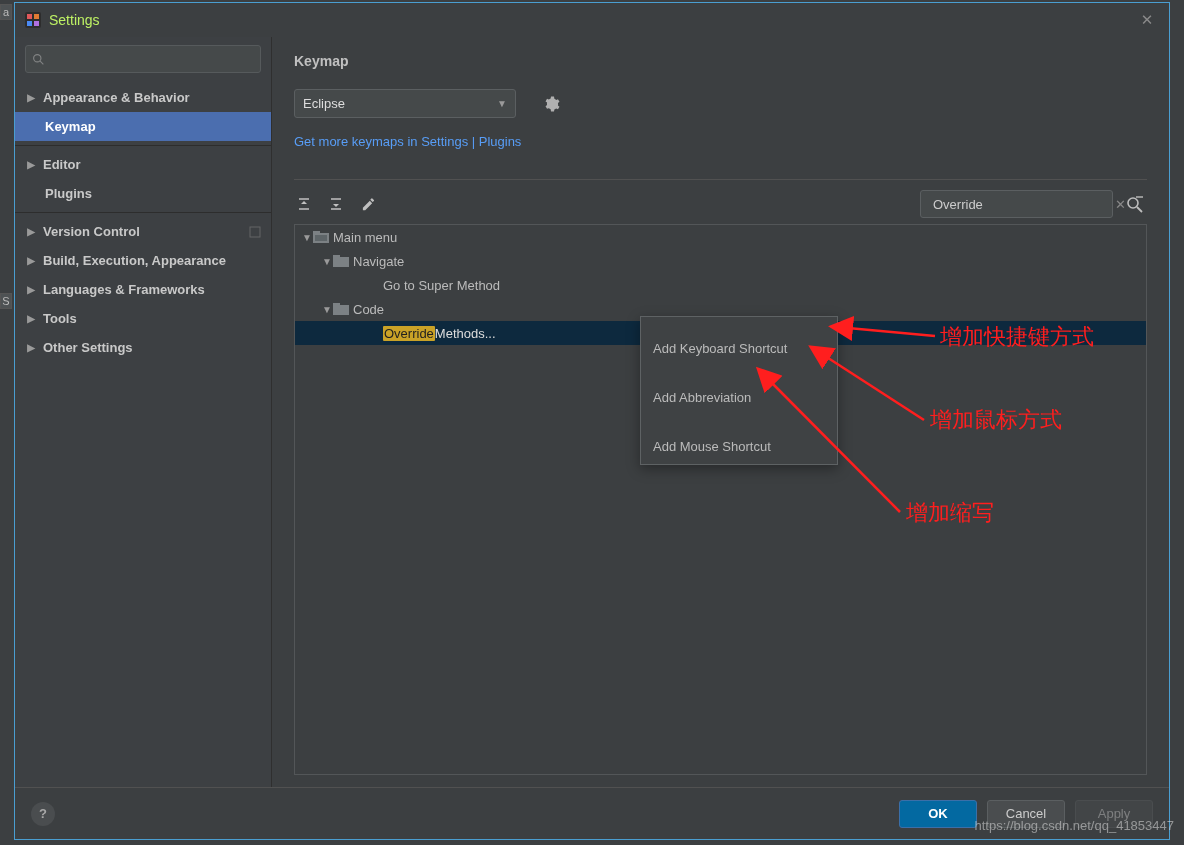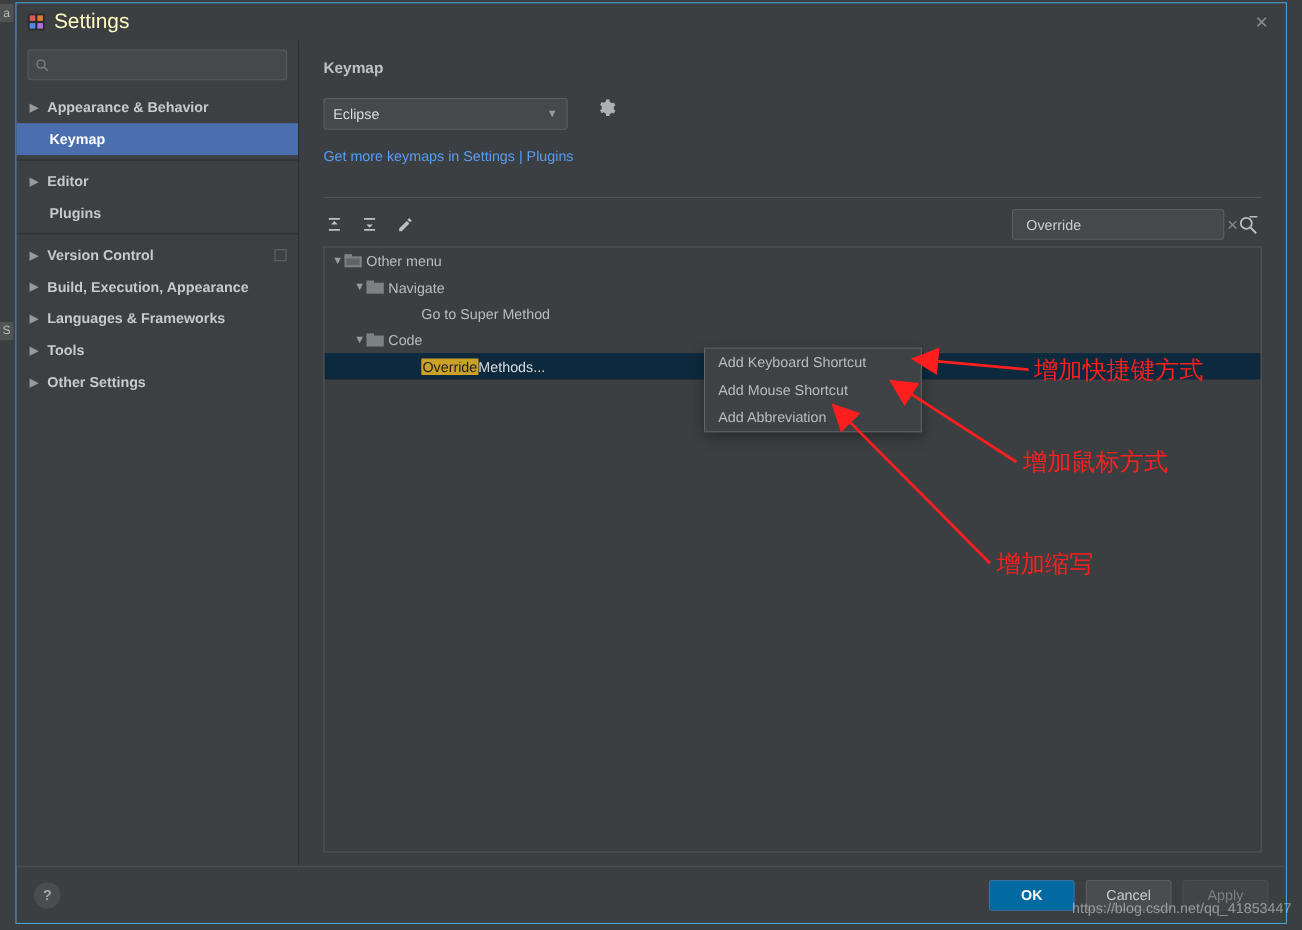--- a/index.html
+++ b/index.html
@@ -25,21 +25,21 @@
   background: #3c3f41;
   border: 1px solid #4a9ed1;
   display: flex; flex-direction: column;
 }
 .titlebar {
   height: 34px; display: flex; align-items: center;
   padding: 0 10px; gap: 8px;
 }
 .app-icon { width: 16px; height: 16px; }
 .app-icon svg { width: 16px; height: 16px; }
-.title-text { color: #fef9c3; font-size: 19px; flex: 1; }
+.title-text { color: #bef264; font-size: 14px; flex: 1; }
 .close-x { color: #8a8a8a; font-size: 15px; width: 24px; text-align: center; cursor: pointer; }
 .body-row { flex: 1; display: flex; overflow: hidden; }
 .sidebar {
   width: 257px; background: #3d4043; border-right: 1px solid #2f2f2f;
   display: flex; flex-direction: column;
 }
 .search-wrap { padding: 8px 10px 10px; }
 .search-box {
   height: 28px; background: #45494a; border: 1px solid #565a5c;
   border-radius: 3px; display: flex; align-items: center; padding: 0 6px; gap: 6px;
@@ -58,21 +58,21 @@
 .tree-item.selected {
   background: #4b6eaf; color: #fff;
 }
 .tree-item .arrow { width: 12px; text-align: center; color: #9a9a9a; font-size: 10px; }
 .tree-item.child { padding-left: 30px; }
 .tree-item .trail { margin-left: auto; margin-right: 10px; opacity: .5; }
 .divider { height: 1px; background: #2d2d2d; margin: 4px 0; }
 
 .main { flex: 1; display: flex; flex-direction: column; padding: 16px 22px 0 22px; position: relative; }
 .main-title { color: #c0c0c0; font-weight: 600; font-size: 14px; margin-bottom: 20px; }
-.row1 { display: flex; gap: 26px; margin-bottom: 10px; }
+.row1 { display: flex; align-items: center; gap: 26px; margin-bottom: 10px; }
 .dropdown {
   width: 222px; height: 29px; background: #45494a; border: 1px solid #5b5f61;
   border-radius: 3px; display: flex; align-items: center; padding: 0 8px; color: #ddd;
 }
 .dropdown .dd-arrow { margin-left: auto; color: #9a9a9a; font-size: 10px; }
 .gear-btn { color: #aeaeae; cursor: pointer; }
 .morelink { margin-top: 6px; margin-bottom: 22px; }
 .morelink a { color: #589df6; text-decoration: none; font-size: 13px; }
 .hr { height: 1px; background: #515151; margin: 8px 0 10px; }
 .toolbar-row { display: flex; align-items: center; gap: 12px; margin-bottom: 6px; }
@@ -98,22 +98,22 @@
 .ind1 { padding-left: 26px; }
 .ind2 { padding-left: 88px; text-align: right; }
 .act-row.selected { background: #0d293e; color: #ddd; }
 .highlight { background: #c9a227; color: #1f1f1f; padding: 0 1px; border-radius: 1px; }
 .popup {
   position: absolute; left: 640px; top: 316px;
   width: 198px; background: #3f4244; border: 1px solid #5e6264;
   box-shadow: 0 4px 12px rgba(0,0,0,0.35);
 }
 .popup-item {
-  height: 25px; display: flex; align-items: center; padding: 0 12px;
-  color: #bbb; cursor: pointer;
+  height: 25px; display: flex; padding: 0 12px;
+  color: #bbb; cursor: pointer; margin-top: 24px;
 }
 
 .footer {
   height: 52px; border-top: 1px solid #515151;
   display: flex; align-items: center; padding: 0 16px; gap: 10px;
 }
 .help-btn {
   width: 24px; height: 24px; border-radius: 12px; background: #4a4d4f;
   color: #a8a8a8; display: flex; align-items: center; justify-content: center;
   font-weight: bold; cursor: pointer;
@@ -272,21 +272,21 @@
       </div>
 
       <div class="actions-panel">
         <div class="act-row ind0">
           <span class="arrow">▼</span>
           <svg class="folder" viewBox="0 0 16 14">
               <rect x="0" y="3" width="16" height="10" fill="#7c8184"></rect>
               <rect x="0" y="1" width="7" height="4" fill="#7c8184"></rect>
               <rect x="2" y="5" width="12" height="6" fill="#5e6568"></rect>
             </svg>
-          <span>Other menu</span>
+          <span>Main menu</span>
         </div>
         <div class="act-row ind1">
           <span class="arrow">▼</span>
           <svg class="folder" viewBox="0 0 16 14">
               <rect x="0" y="3" width="16" height="10" fill="#7c8184"></rect>
               <rect x="0" y="1" width="7" height="4" fill="#7c8184"></rect>
             </svg>
           <span>Navigate</span>
         </div>
         <div class="act-row ind2">
@@ -322,24 +322,24 @@
         <span>Apply</span>
       </div>
   </div>
 </div>
 
 <div class="popup">
   <div class="popup-item">
       <span>Add Keyboard Shortcut</span>
     </div>
   <div class="popup-item">
+      <span>Add Abbreviation</span>
+    </div>
+  <div class="popup-item">
       <span>Add Mouse Shortcut</span>
-    </div>
-  <div class="popup-item">
-      <span>Add Abbreviation</span>
     </div>
 </div>
 
 <div class="annotation-layer">
   <svg width="1184" height="845">
     <defs>
       <marker id="ah" markerWidth="10" markerHeight="10" refX="2" refY="5" orient="auto">
         <path d="M0,0 L10,5 L0,10 z" fill="#ff1e1e"></path>
       </marker>
     </defs>

